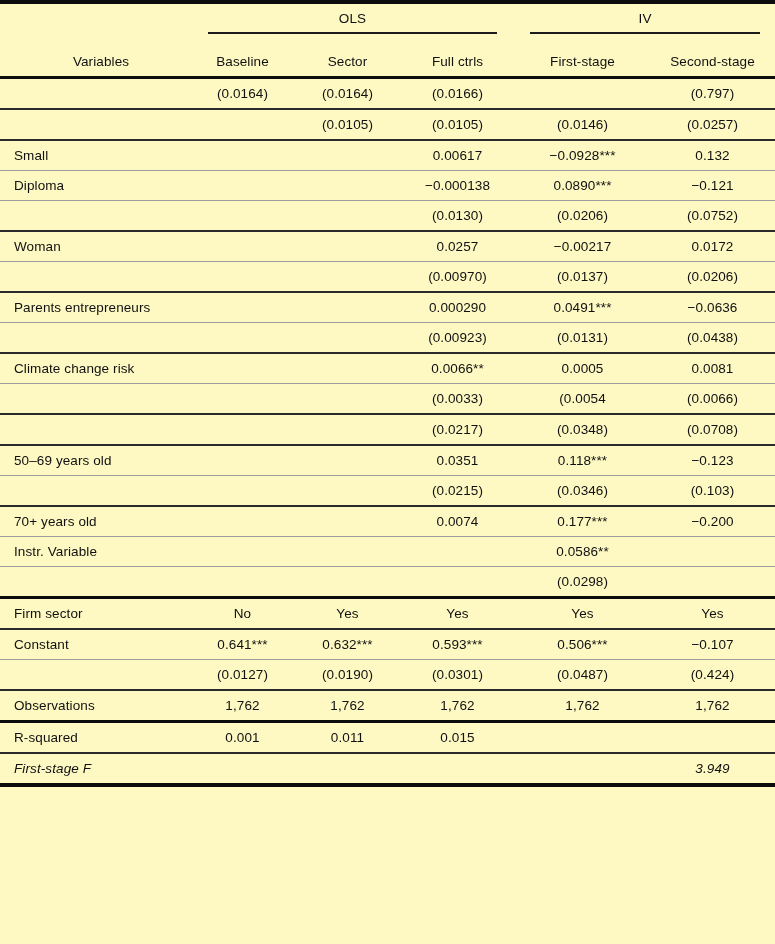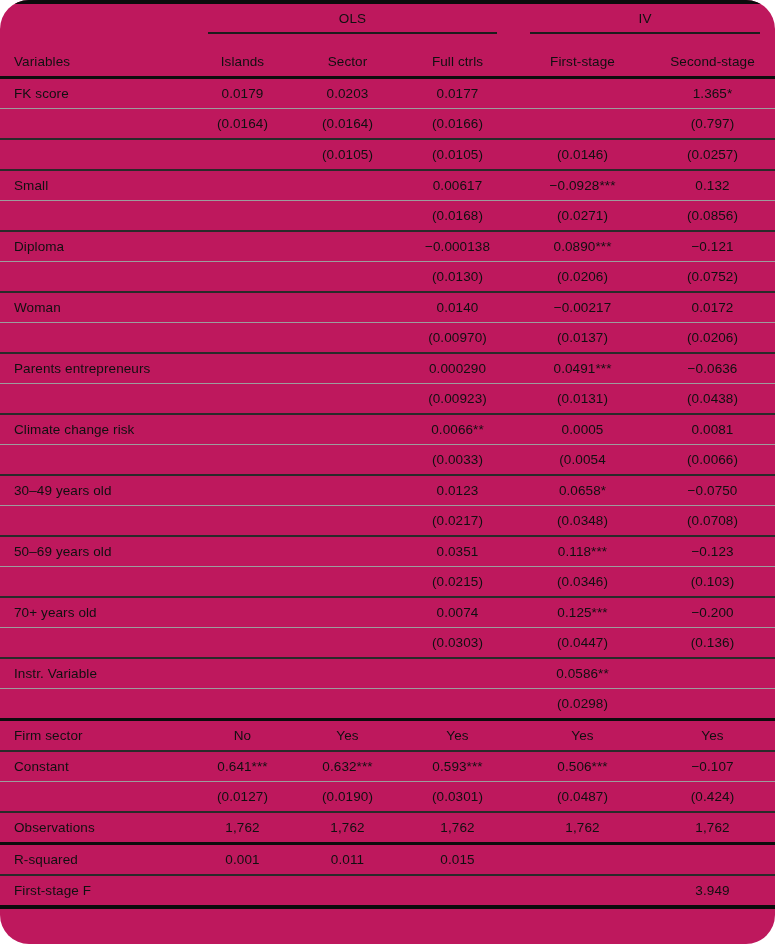--- a/index.html
+++ b/index.html
@@ -5,24 +5,23 @@
   html, body {
     margin: 0;
     padding: 0;
     background: #ffffff;
     font-family: "Liberation Sans", "DejaVu Sans", sans-serif;
     color: #101010;
   }
   .page {
     width: 775px;
     height: 944px;
-    background: #be185d;
+    background: #fef9c3;
     box-sizing: border-box;
     overflow: hidden;
-    border-radius: 29px;
   }
   table.regtable {
     width: 775px;
     border-collapse: collapse;
     table-layout: fixed;
     border-top: 4px solid #0c0c0c;
     font-size: 13.5px;
     letter-spacing: 0.1px;
   }
   col.c-var { width: 190px; }
@@ -58,27 +57,28 @@
   }
   .spanline {
     border-bottom: 2px solid #1c1c1c;
     width: 90%;
     margin: 5px auto 0 auto;
     height: 0;
   }
   tr.header-row th {
     height: 30px;
     border-bottom: 3px solid #0e0e0e;
+    text-align: center;
   }
 
   
   tr.rule-light > th, tr.rule-light > td { border-bottom: 1px solid #9d9d9d; }
   tr.rule-dark  > th, tr.rule-dark  > td { border-bottom: 2px solid #2a2a2a; }
   tr.rule-thick > th, tr.rule-thick > td { border-bottom: 3px solid #0c0c0c; }
-  tr.rule-bottom> th, tr.rule-bottom> td { border-bottom: 4px solid #0c0c0c; }
+  tr.rule-bottom> th, tr.rule-bottom> td { border-bottom: 4px solid #0c0c0c; font-style: italic; }
 </style>
 </head>
 <body>
 
 <div class="page">
   <table class="regtable">
     <colgroup>
       <col class="c-var">
       <col class="c-baseline">
       <col class="c-sector">
@@ -93,36 +93,28 @@
           <div class="spantext">OLS</div>
           <div class="spanline"></div>
         </th>
         <th colspan="2">
           <div class="spantext">IV</div>
           <div class="spanline"></div>
         </th>
       </tr>
       <tr class="header-row">
         <th class="lbl">Variables</th>
-        <th>Islands</th>
+        <th>Baseline</th>
         <th>Sector</th>
         <th>Full ctrls</th>
         <th>First-stage</th>
         <th>Second-stage</th>
       </tr>
     </thead>
     <tbody>
-        <tr class="rule-light">
-          <th class="lbl">FK score</th>
-          <td>0.0179</td>
-          <td>0.0203</td>
-          <td>0.0177</td>
-          <td></td>
-          <td>1.365*</td>
-        </tr>
         <tr class="rule-dark">
           <th class="lbl"></th>
           <td>(0.0164)</td>
           <td>(0.0164)</td>
           <td>(0.0166)</td>
           <td></td>
           <td>(0.797)</td>
         </tr>
         <tr class="rule-dark">
           <th class="lbl"></th>
@@ -133,49 +125,41 @@
           <td>(0.0257)</td>
         </tr>
         <tr class="rule-light">
           <th class="lbl">Small</th>
           <td></td>
           <td></td>
           <td>0.00617</td>
           <td>−0.0928***</td>
           <td>0.132</td>
         </tr>
-        <tr class="rule-dark">
-          <th class="lbl"></th>
-          <td></td>
-          <td></td>
-          <td>(0.0168)</td>
-          <td>(0.0271)</td>
-          <td>(0.0856)</td>
-        </tr>
         <tr class="rule-light">
           <th class="lbl">Diploma</th>
           <td></td>
           <td></td>
           <td>−0.000138</td>
           <td>0.0890***</td>
           <td>−0.121</td>
         </tr>
         <tr class="rule-dark">
           <th class="lbl"></th>
           <td></td>
           <td></td>
           <td>(0.0130)</td>
           <td>(0.0206)</td>
           <td>(0.0752)</td>
         </tr>
         <tr class="rule-light">
           <th class="lbl">Woman</th>
           <td></td>
           <td></td>
-          <td>0.0140</td>
+          <td>0.0257</td>
           <td>−0.00217</td>
           <td>0.0172</td>
         </tr>
         <tr class="rule-dark">
           <th class="lbl"></th>
           <td></td>
           <td></td>
           <td>(0.00970)</td>
           <td>(0.0137)</td>
           <td>(0.0206)</td>
@@ -205,28 +189,20 @@
           <td>0.0081</td>
         </tr>
         <tr class="rule-dark">
           <th class="lbl"></th>
           <td></td>
           <td></td>
           <td>(0.0033)</td>
           <td>(0.0054</td>
           <td>(0.0066)</td>
         </tr>
-        <tr class="rule-light">
-          <th class="lbl">30–49 years old</th>
-          <td></td>
-          <td></td>
-          <td>0.0123</td>
-          <td>0.0658*</td>
-          <td>−0.0750</td>
-        </tr>
         <tr class="rule-dark">
           <th class="lbl"></th>
           <td></td>
           <td></td>
           <td>(0.0217)</td>
           <td>(0.0348)</td>
           <td>(0.0708)</td>
         </tr>
         <tr class="rule-light">
           <th class="lbl">50–69 years old</th>
@@ -242,30 +218,22 @@
           <td></td>
           <td>(0.0215)</td>
           <td>(0.0346)</td>
           <td>(0.103)</td>
         </tr>
         <tr class="rule-light">
           <th class="lbl">70+ years old</th>
           <td></td>
           <td></td>
           <td>0.0074</td>
-          <td>0.125***</td>
+          <td>0.177***</td>
           <td>−0.200</td>
-        </tr>
-        <tr class="rule-dark">
-          <th class="lbl"></th>
-          <td></td>
-          <td></td>
-          <td>(0.0303)</td>
-          <td>(0.0447)</td>
-          <td>(0.136)</td>
         </tr>
         <tr class="rule-light">
           <th class="lbl">Instr. Variable</th>
           <td></td>
           <td></td>
           <td></td>
           <td>0.0586**</td>
           <td></td>
         </tr>
         <tr class="rule-thick">

